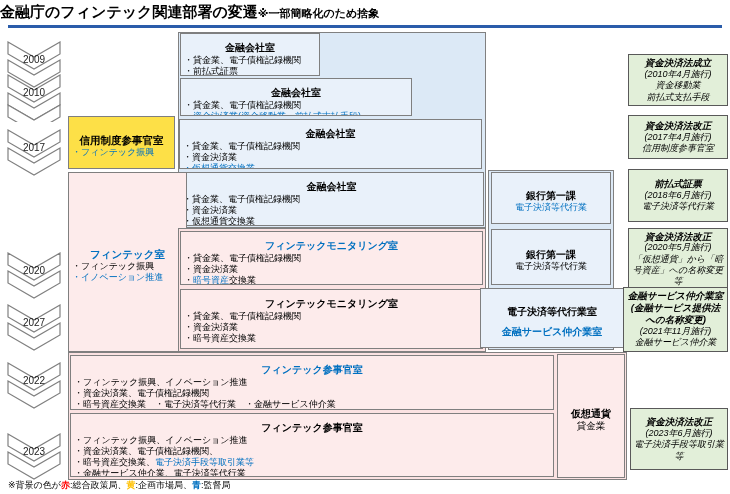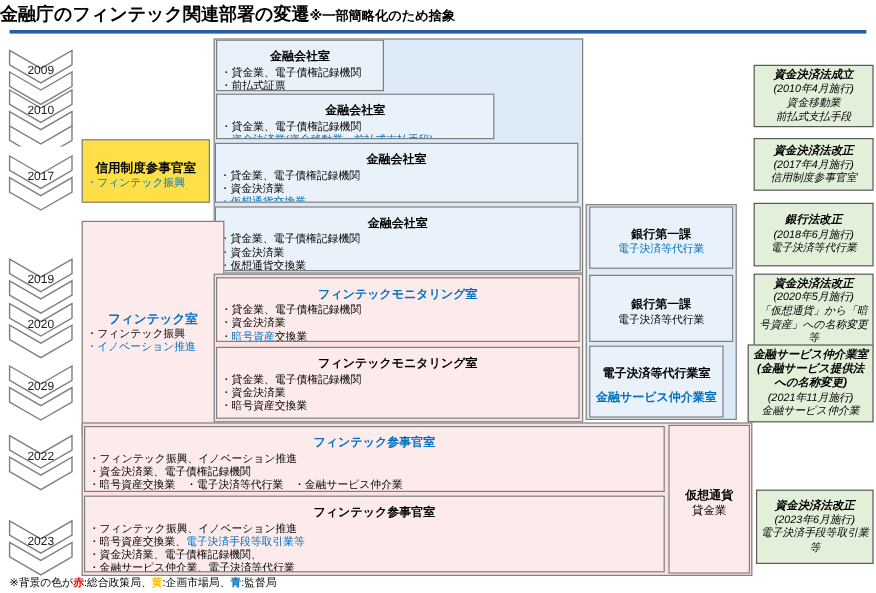--- a/index.html
+++ b/index.html
@@ -67,40 +67,33 @@
         <path class="band" d="M2 1 L28 16 L54 1 L54 13 L28 28 L2 13 Z"></path>
       </svg>
   </div>
   <div class="chev" style="top:129px">
     <svg width="56" height="47">
         <path class="band" d="M2 1 L28 16 L54 1 L54 13 L28 28 L2 13 Z"></path>
         <path class="band" d="M2 19 L28 34 L54 19 L54 31 L28 46 L2 31 Z"></path>
       </svg>
     <div class="chev-label">2017</div>
   </div>
-  <div class="chev" style="top:215px">
-    <svg width="56" height="47">
-        <path class="band" d="M2 1 L28 16 L54 1 L54 13 L28 28 L2 13 Z"></path>
-        <path class="band" d="M2 19 L28 34 L54 19 L54 31 L28 46 L2 31 Z"></path>
-      </svg>
-    <div class="chev-label">2019</div>
-  </div>
   <div class="chev" style="top:252px">
     <svg width="56" height="47">
         <path class="band" d="M2 1 L28 16 L54 1 L54 13 L28 28 L2 13 Z"></path>
         <path class="band" d="M2 19 L28 34 L54 19 L54 31 L28 46 L2 31 Z"></path>
       </svg>
     <div class="chev-label">2020</div>
   </div>
   <div class="chev" style="top:304px">
     <svg width="56" height="47">
         <path class="band" d="M2 1 L28 16 L54 1 L54 13 L28 28 L2 13 Z"></path>
         <path class="band" d="M2 19 L28 34 L54 19 L54 31 L28 46 L2 31 Z"></path>
       </svg>
-    <div class="chev-label">2029</div>
+    <div class="chev-label">2027</div>
   </div>
   <div class="chev" style="top:362px">
     <svg width="56" height="47">
         <path class="band" d="M2 1 L28 16 L54 1 L54 13 L28 28 L2 13 Z"></path>
         <path class="band" d="M2 19 L28 34 L54 19 L54 31 L28 46 L2 31 Z"></path>
       </svg>
     <div class="chev-label">2022</div>
   </div>
   <div class="chev" style="top:433px">
     <svg width="56" height="47">
@@ -144,21 +137,21 @@
 
   <div class="box bluebg" style="left:179px;top:172px;width:305px;height:54px;">
     <div class="box-title">金融会社室</div>
     <div class="items">
       <div>・貸金業、電子債権記録機関</div>
       <div>・資金決済業</div>
       <div>・仮想通貨交換業</div>
     </div>
   </div>
 
-  <div class="box pinkbg centerflex" style="left:68px;top:184px;width:119px;height:180px;">
+  <div class="box pinkbg centerflex" style="left:68px;top:172px;width:119px;height:180px;">
     <div class="box-title blue-t" style="font-size:10.5px">フィンテック室</div>
     <div class="items">
       <div>・フィンテック振興</div>
       <div class="blue-t">・イノベーション推進</div>
     </div>
   </div>
 
   <div class="panel pink" style="left:178px;top:228px;width:308px;height:124px;"></div>
 
   <div class="box pinkbg" style="left:180px;top:231px;width:303px;height:54px;">
@@ -184,42 +177,42 @@
   <div class="box bluebg centerflex" style="left:491px;top:172px;width:120px;height:52px;">
     <div class="box-title">銀行第一課</div>
     <div class="bank-item blue-t">電子決済等代行業</div>
   </div>
 
   <div class="box bluebg centerflex" style="left:491px;top:229px;width:120px;height:56px;">
     <div class="box-title">銀行第一課</div>
     <div class="bank-item">電子決済等代行業</div>
   </div>
 
-  <div class="box bluebg centerflex" style="left:491px;top:288px;width:112px;height:60px;">
+  <div class="box bluebg centerflex" style="left:480px;top:288px;width:144px;height:60px;">
     <div class="box-title">電子決済等代行業室</div>
     <div class="box-title blue-t">金融サービス仲介業室</div>
   </div>
 
   <div class="panel pink" style="left:68px;top:352px;width:559px;height:128px;"></div>
 
   <div class="box pinkbg" style="left:70px;top:355px;width:484px;height:55px;">
     <div class="box-title blue-t">フィンテック参事官室</div>
     <div class="items">
       <div>・フィンテック振興、イノベーション推進</div>
       <div>・資金決済業、電子債権記録機関</div>
       <div>・暗号資産交換業　・電子決済等代行業　・金融サービス仲介業</div>
     </div>
   </div>
 
   <div class="box pinkbg" style="left:70px;top:413px;width:484px;height:64px;">
     <div class="box-title">フィンテック参事官室</div>
     <div class="items">
       <div>・フィンテック振興、イノベーション推進</div>
+      <div>・資金決済業、電子債権記録機関、</div>
       <div><span>・暗号資産交換業、</span><span class="blue-t">電子決済手段等取引業等</span></div>
-      <div>・資金決済業、電子債権記録機関、</div>
       <div>・金融サービス仲介業、電子決済等代行業</div>
     </div>
   </div>
 
   <div class="box pinkbg centerflex" style="left:557px;top:354px;width:68px;height:124px;">
     <div class="box-title">仮想通貨</div>
     <div class="bank-item" style="font-size:9.5px">貸金業</div>
   </div>
 
   <div class="box greenbg centerflex law" style="left:628px;top:54px;width:100px;height:52px;">
@@ -229,21 +222,21 @@
     <div>前払式支払手段</div>
   </div>
 
   <div class="box greenbg centerflex law" style="left:628px;top:115px;width:100px;height:44px;">
     <div class="box-title">資金決済法改正</div>
     <div>(2017年4月施行)</div>
     <div>信用制度参事官室</div>
   </div>
 
   <div class="box greenbg centerflex law" style="left:628px;top:169px;width:100px;height:53px;">
-    <div class="box-title">銀行法改正</div>
+    <div class="box-title">前払式証票</div>
     <div>(2018年6月施行)</div>
     <div>電子決済等代行業</div>
   </div>
 
   <div class="box greenbg centerflex law" style="left:628px;top:228px;width:100px;height:62px;">
     <div class="box-title">資金決済法改正</div>
     <div>(2020年5月施行)</div>
     <div>「仮想通貨」から「暗号資産」への名称変更等</div>
   </div>
 

